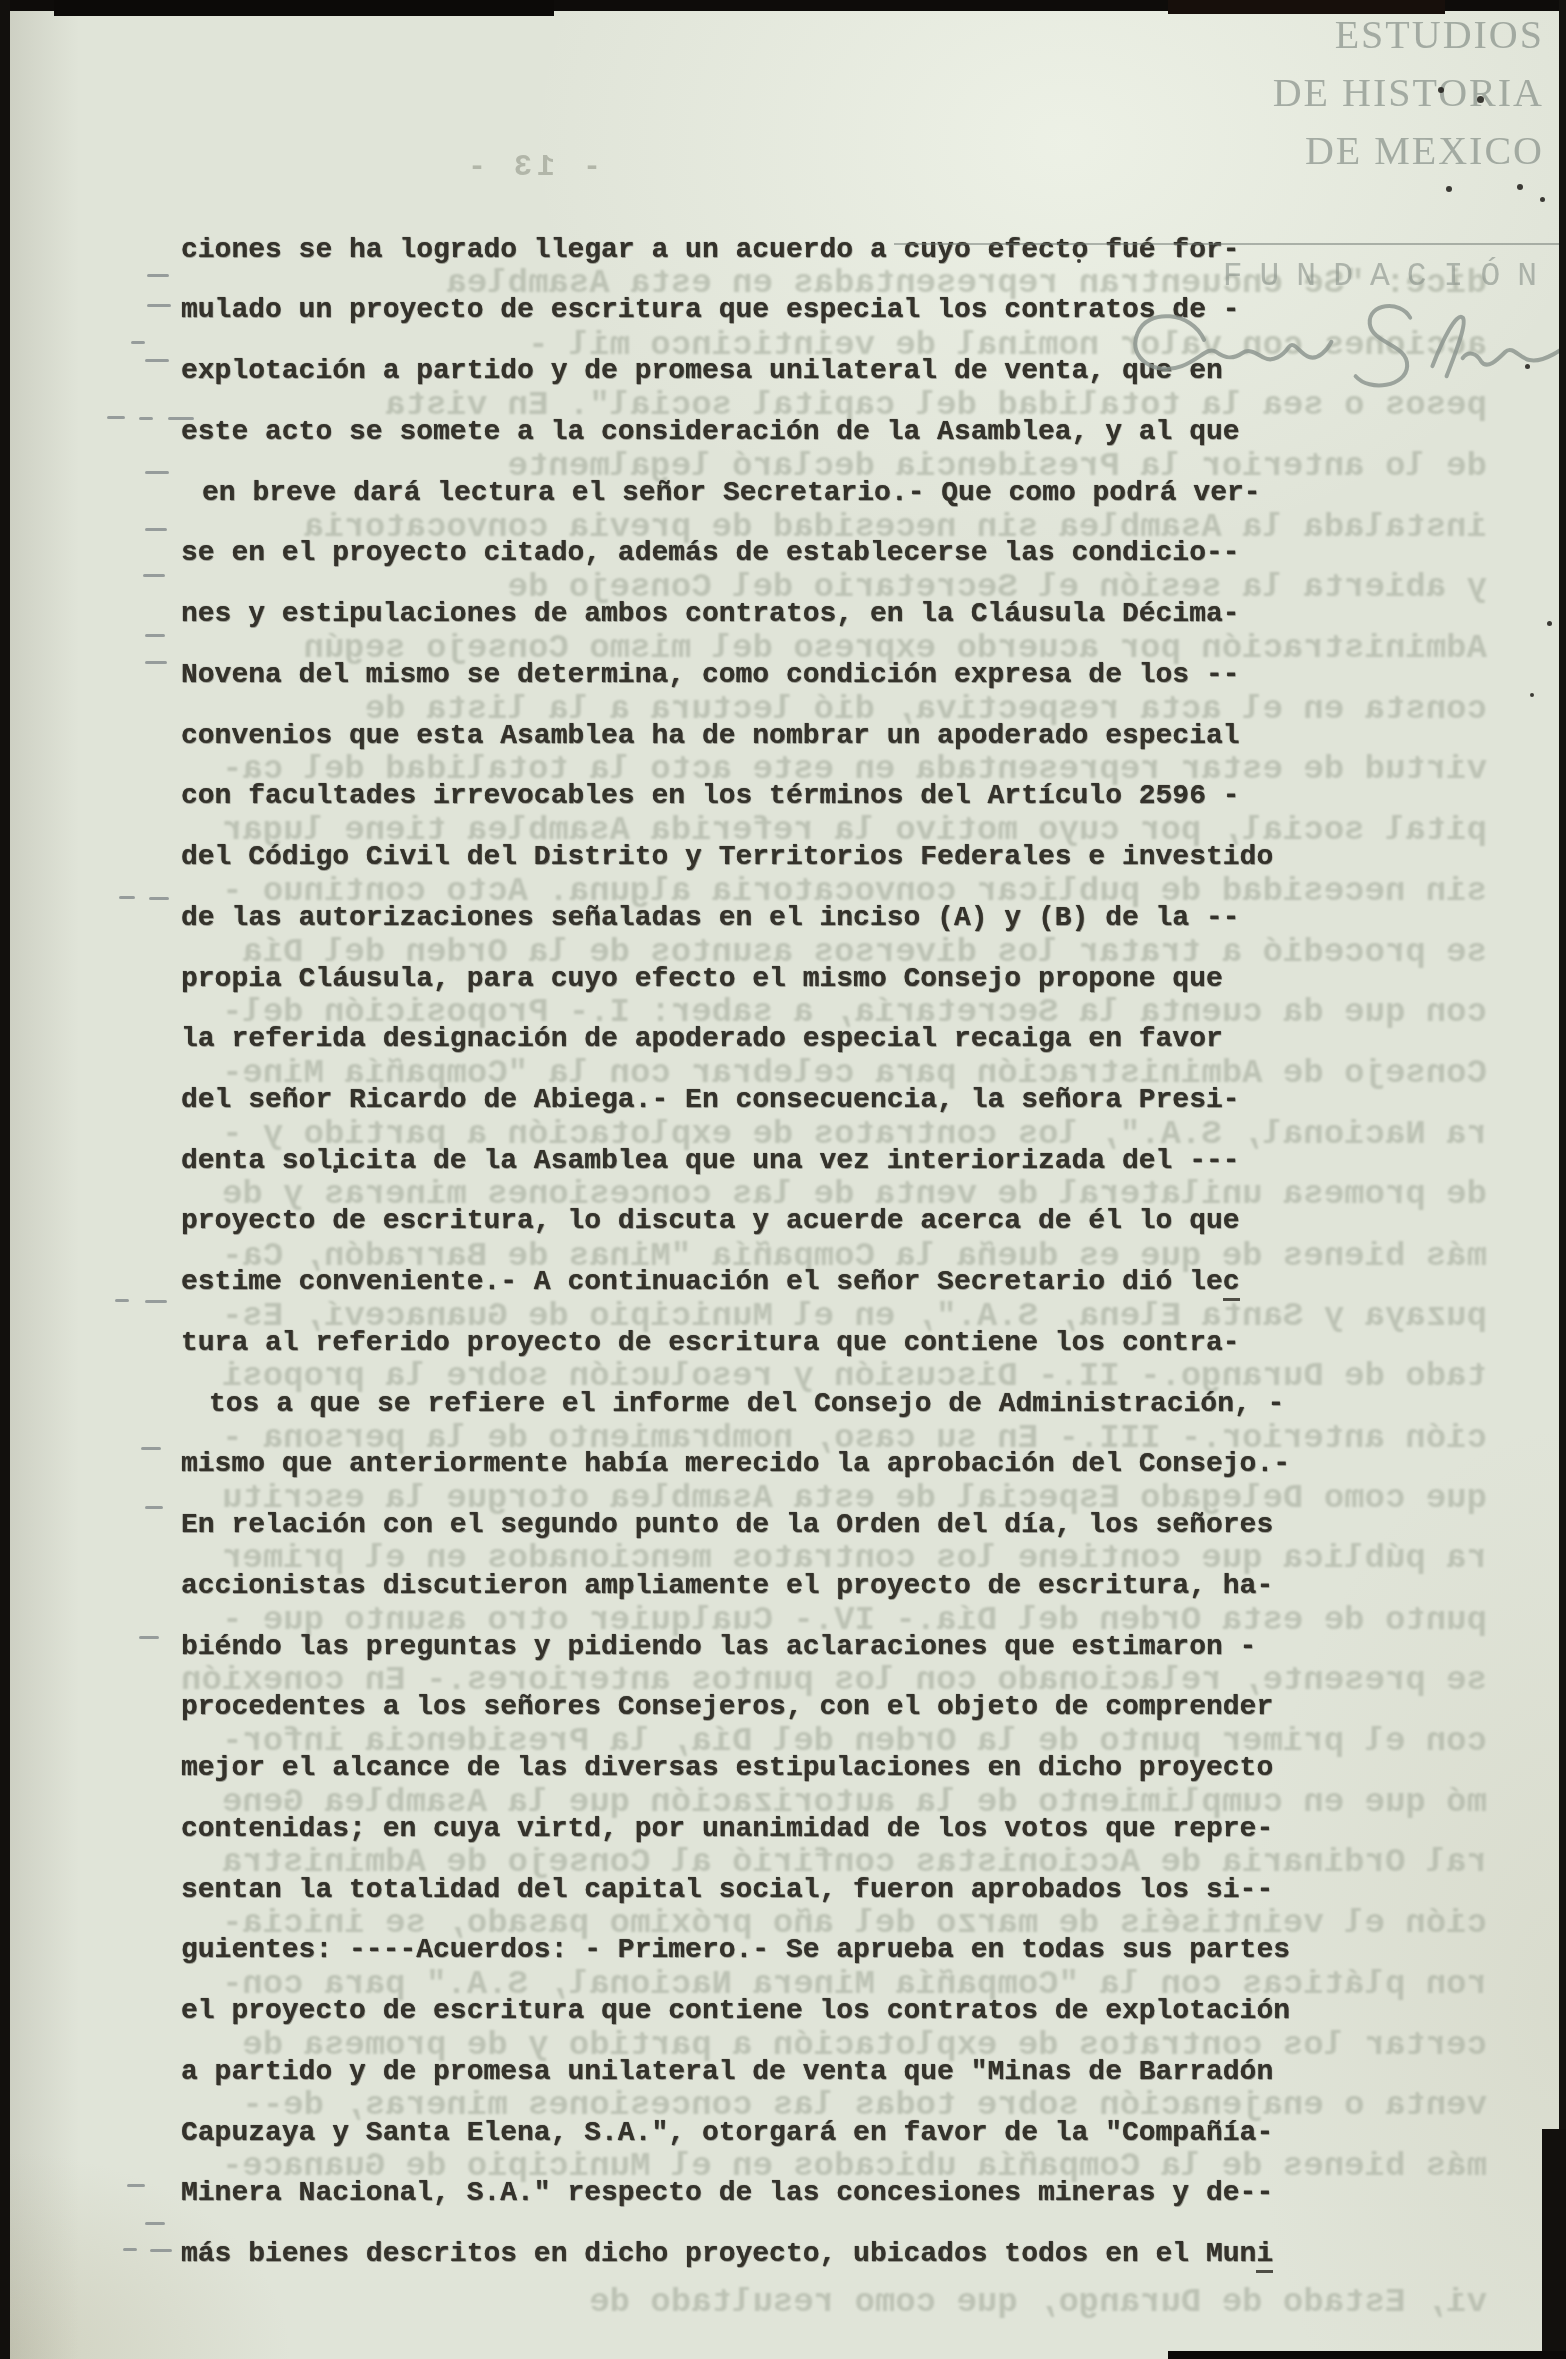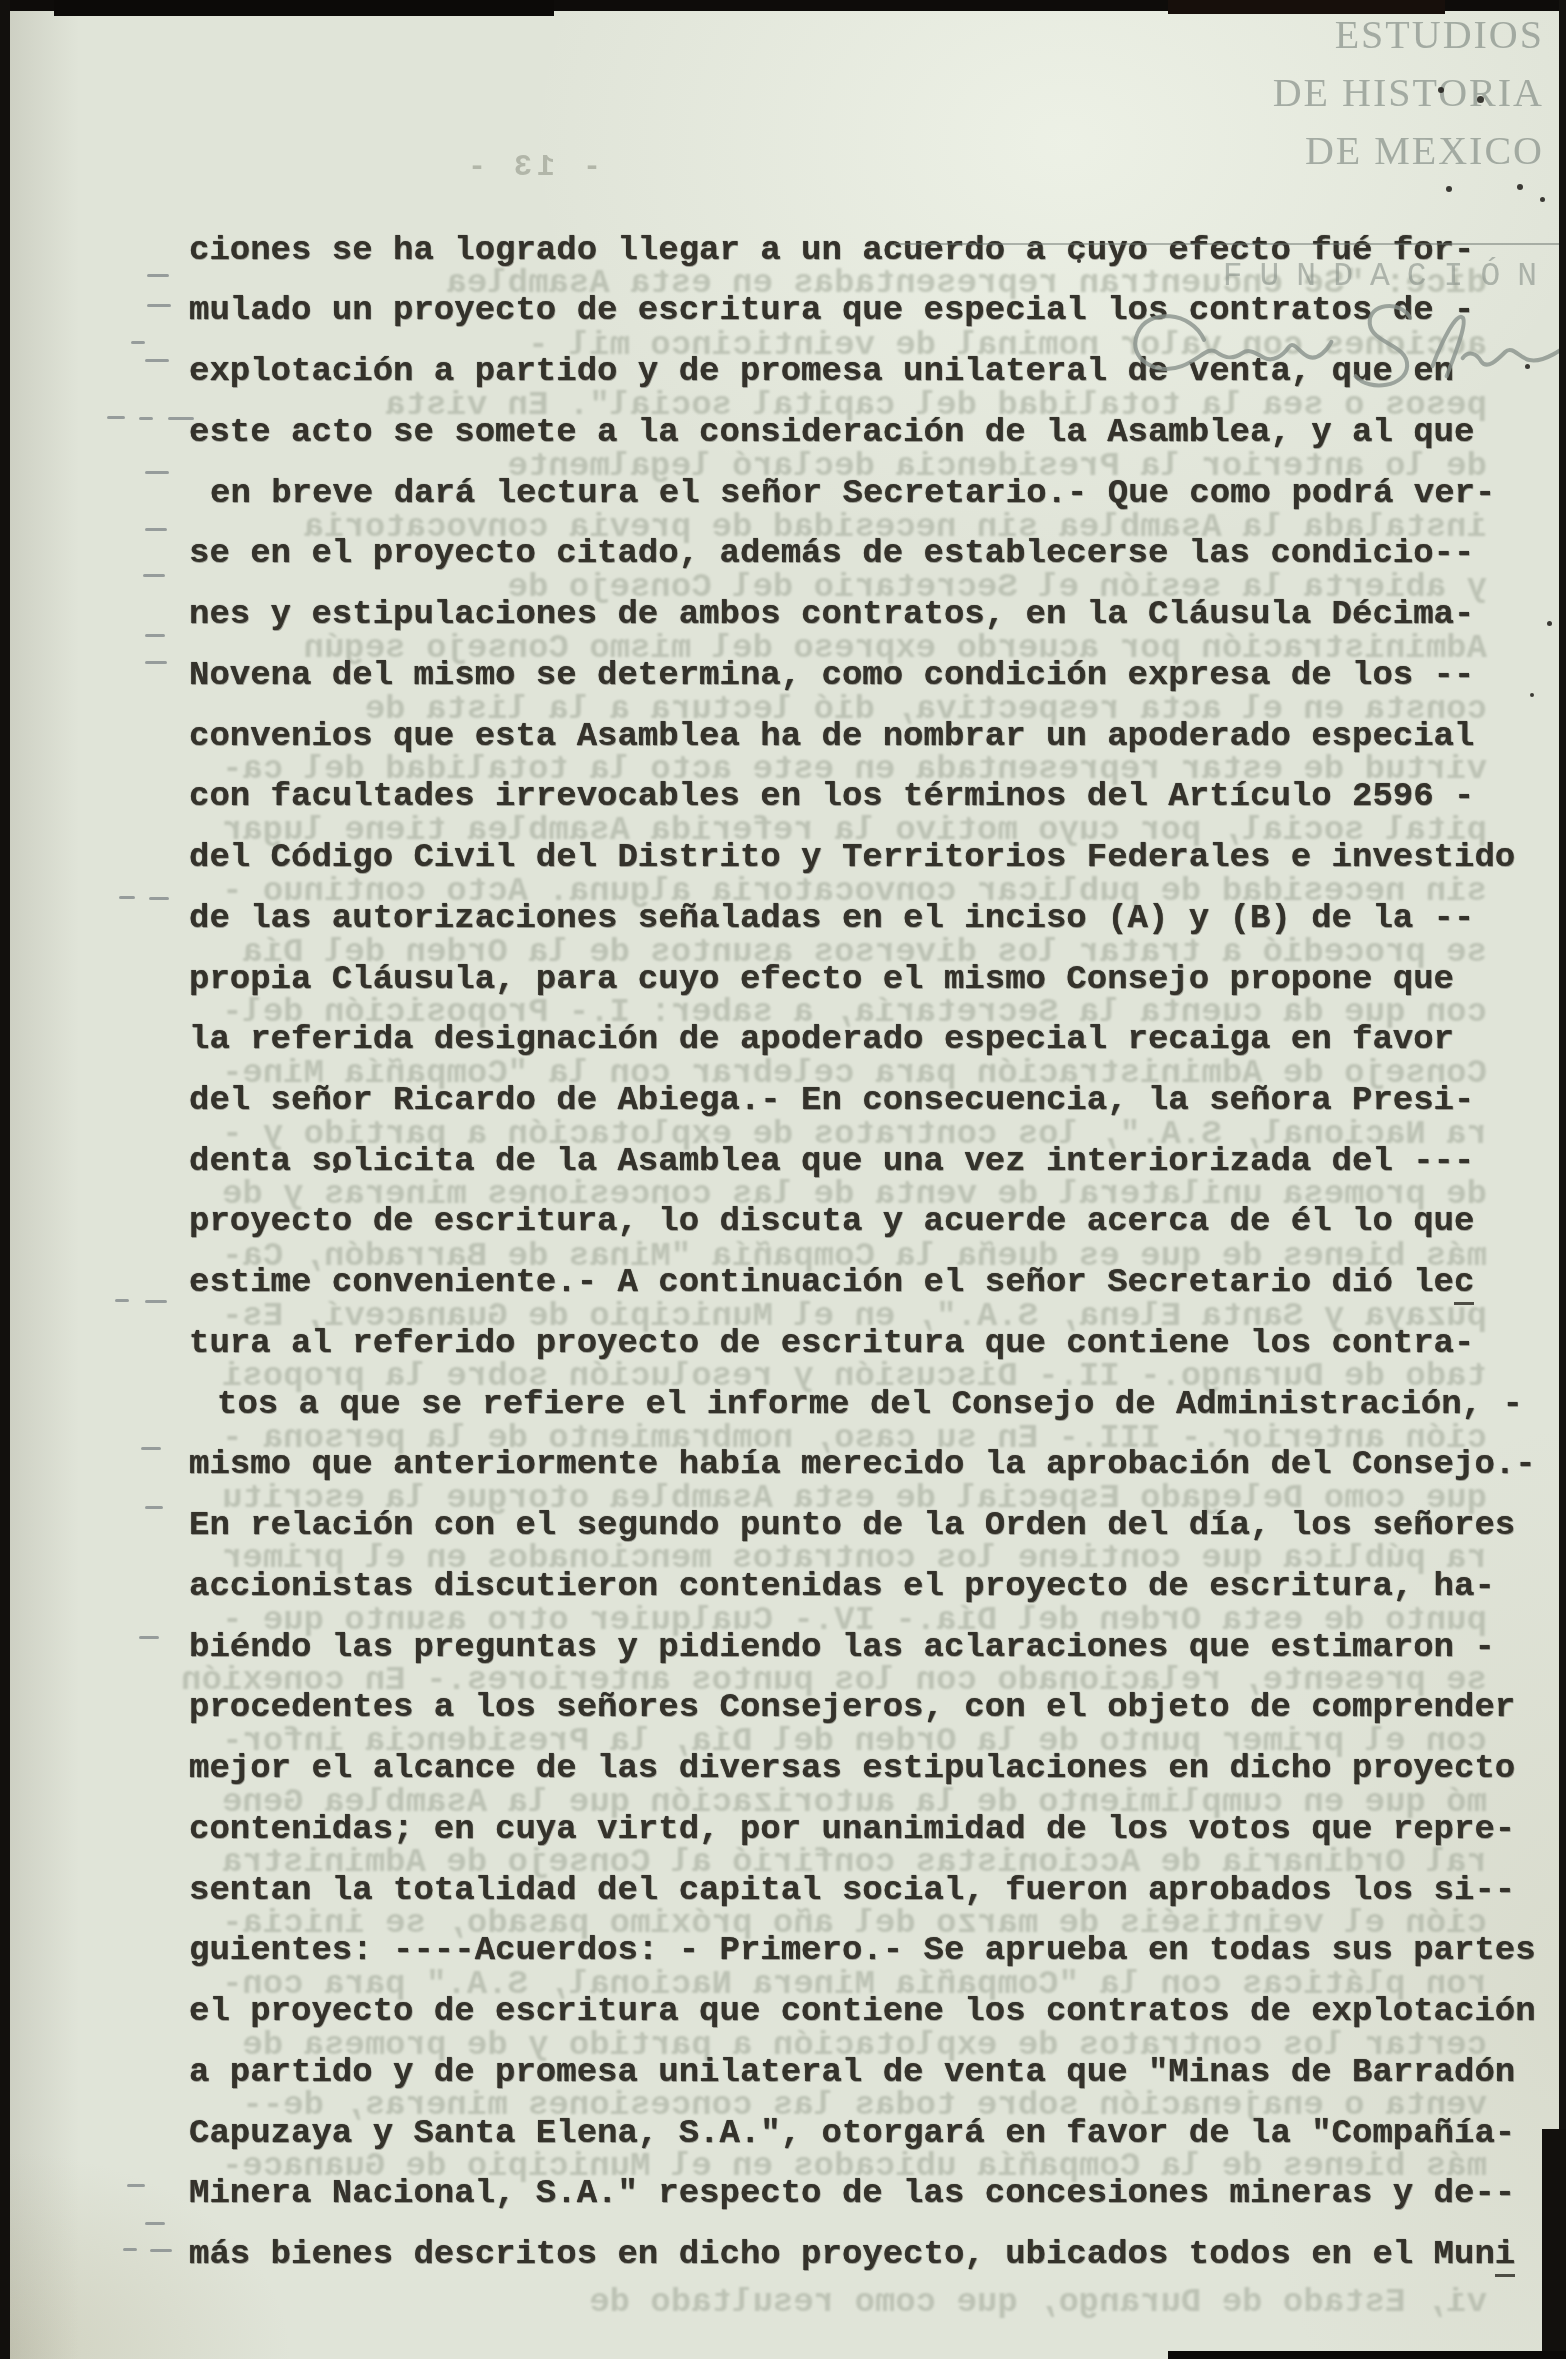--- a/index.html
+++ b/index.html
@@ -7,21 +7,21 @@
        font-family:"Liberation Mono","DejaVu Sans Mono",monospace}
   .page{position:absolute;left:0;top:0;width:1566px;height:2359px;
         background:
           radial-gradient(ellipse 891px 693px at 68% 6%, rgba(238,242,231,.9) 0%, rgba(238,242,231,0) 60%),
           radial-gradient(ellipse 416px 297px at 0% 100%, rgba(168,163,132,.30) 0%, rgba(168,163,132,0) 70%),
           radial-gradient(ellipse 495px 891px at 100% 85%, rgba(190,188,166,.22) 0%, rgba(190,188,166,0) 65%),
           #e0e4d8;}
   .edge-shade{position:absolute;left:10px;top:0;width:69px;height:100%;
         background:linear-gradient(90deg,rgba(108,103,86,.16),rgba(108,103,86,0));}
   
-  .tl{position:absolute;left:189px;font-weight:bold;font-size:34px;line-height:40px;
+  .tl{position:absolute;left:181px;font-weight:bold;font-size:28px;line-height:40px;
       color:#34322b;white-space:pre;letter-spacing:0;
       text-shadow:0 0 1px rgba(52,50,43,.75), 0.6px 0.6px 0 rgba(52,50,43,.35);}
   .ulc{border-bottom:3px solid rgba(52,50,43,.85);padding-bottom:1px}
   
   .gl{position:absolute;left:89px;width:1398px;font-weight:bold;font-size:34px;line-height:40px;
       color:#a7ae9f;white-space:pre;transform:scaleX(-1);filter:blur(1.2px);opacity:.62}
   
   .pagenum{position:absolute;top:150px;left:463px;font-weight:bold;font-size:30px;
       color:#b2b6a9;letter-spacing:5px;transform:scaleX(-1);filter:blur(0.7px)}
   
@@ -106,21 +106,21 @@
       <div class="tl" style="top: 959px;">propia Cláusula, para cuyo efecto el mismo Consejo propone que</div>
       <div class="tl" style="top: 1019px;">la referida designación de apoderado especial recaiga en favor</div>
       <div class="tl" style="top: 1080px;">del señor Ricardo de Abiega.- En consecuencia, la señora Presi-</div>
       <div class="tl" style="top: 1141px;">denta solicita de la Asamblea que una vez interiorizada del ---</div>
       <div class="tl" style="top: 1201px;">proyecto de escritura, lo discuta y acuerde acerca de él lo que</div>
       <div class="tl" style="top: 1262px;">estime conveniente.- A continuación el señor Secretario dió le<span class="ulc">c</span></div>
       <div class="tl" style="top: 1323px;">tura al referido proyecto de escritura que contiene los contra-</div>
       <div class="tl" style="top: 1384px; margin-left: 28px;">tos a que se refiere el informe del Consejo de Administración, -</div>
       <div class="tl" style="top: 1444px;">mismo que anteriormente había merecido la aprobación del Consejo.-</div>
       <div class="tl" style="top: 1505px;">En relación con el segundo punto de la Orden del día, los señores</div>
-      <div class="tl" style="top: 1566px;">accionistas discutieron contenidas el proyecto de escritura, ha-</div>
+      <div class="tl" style="top: 1566px;">accionistas discutieron ampliamente el proyecto de escritura, ha-</div>
       <div class="tl" style="top: 1627px;">biéndo las preguntas y pidiendo las aclaraciones que estimaron -</div>
       <div class="tl" style="top: 1687px;">procedentes a los señores Consejeros, con el objeto de comprender</div>
       <div class="tl" style="top: 1748px;">mejor el alcance de las diversas estipulaciones en dicho proyecto</div>
       <div class="tl" style="top: 1809px;">contenidas; en cuya virtd, por unanimidad de los votos que repre-</div>
       <div class="tl" style="top: 1870px;">sentan la totalidad del capital social, fueron aprobados los si--</div>
       <div class="tl" style="top: 1930px;">guientes: ----Acuerdos: - Primero.- Se aprueba en todas sus partes</div>
       <div class="tl" style="top: 1991px;">el proyecto de escritura que contiene los contratos de explotación</div>
       <div class="tl" style="top: 2052px;">a partido y de promesa unilateral de venta que "Minas de Barradón</div>
       <div class="tl" style="top: 2113px;">Capuzaya y Santa Elena, S.A.", otorgará en favor de la "Compañía-</div>
       <div class="tl" style="top: 2173px;">Minera Nacional, S.A." respecto de las concesiones mineras y de--</div>

